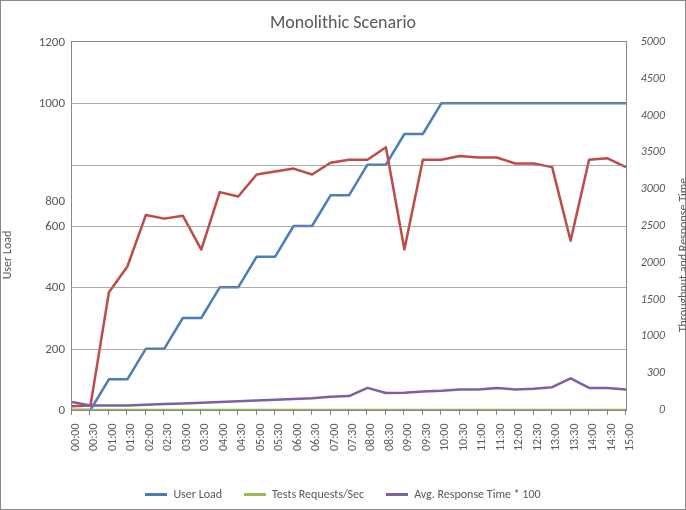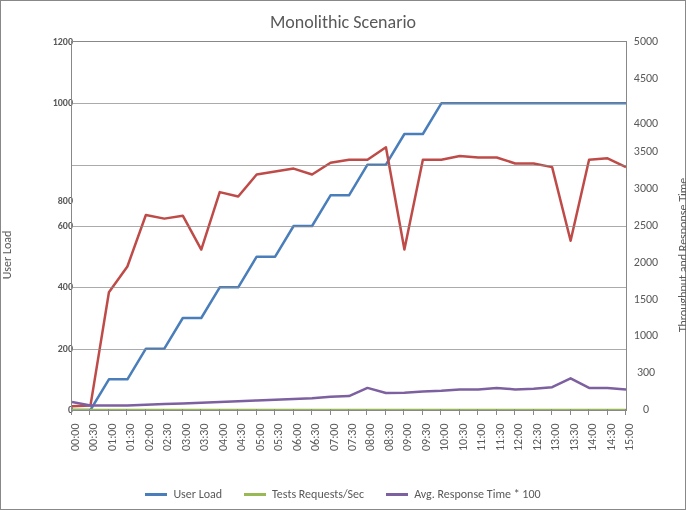--- a/index.html
+++ b/index.html
@@ -34,34 +34,34 @@
     box-sizing: border-box;
   }
   .hgrid {
     position: absolute;
     left: 0; right: 0;
     border-top: 1px solid #888;
     opacity: 0.7;
   }
   .y-left-label {
     position: absolute;
-    left: 32px;
+    left: 24px;
     width: 40px;
     text-align: right;
-    font-size: 10px;
+    font-size: 13px;
     transform: translateY(-50%);
-    font-weight: bold;
   }
   .y-right-label {
     position: absolute;
     right: 20px;
     width: 38px;
-    text-align: center;
+    text-align: right;
     font-size: 12px;
     transform: translateY(-50%);
+    font-style: italic;
   }
   .y-axis-title-left {
     position: absolute;
     left: 6px;
     top: 50%;
     font-size: 12px;
     transform: translate(-50%, -50%) rotate(-90deg);
     white-space: nowrap;
   }
   .y-axis-title-right {
@@ -130,21 +130,21 @@
     </div>
   <div id="y-right-labels">
       <div class="y-right-label" style="top: 408px;">0</div>
       <div class="y-right-label" style="top: 371.2px;">300</div>
       <div class="y-right-label" style="top: 334.4px;">1000</div>
       <div class="y-right-label" style="top: 297.6px;">1500</div>
       <div class="y-right-label" style="top: 260.8px;">2000</div>
       <div class="y-right-label" style="top: 224px;">2500</div>
       <div class="y-right-label" style="top: 187.2px;">3000</div>
       <div class="y-right-label" style="top: 150.4px;">3500</div>
-      <div class="y-right-label" style="top: 122px; margin-left: 42px;">4000</div>
+      <div class="y-right-label" style="top: 114px; margin-left: 42px;">4000</div>
       <div class="y-right-label" style="top: 76.8px;">4500</div>
       <div class="y-right-label" style="top: 40px;">5000</div>
     </div>
 
   <div class="plot-area">
     <svg class="lines" id="svg-lines" width="554" height="368">
         <polyline points="0.00,368.00 18.47,368.00 36.93,337.33 55.40,337.33 73.87,306.67 92.33,306.67 110.80,276.00 129.27,276.00 147.73,245.33 166.20,245.33 184.67,214.67 203.13,214.67 221.60,184.00 240.07,184.00 258.53,153.33 277.00,153.33 295.47,122.67 313.93,122.67 332.40,92.00 350.87,92.00 369.33,61.33 387.80,61.33 406.27,61.33 424.73,61.33 443.20,61.33 461.67,61.33 480.13,61.33 498.60,61.33 517.07,61.33 535.53,61.33 554.00,61.33" fill="none" stroke="#4A7EBB" stroke-width="2.5" stroke-linejoin="round"></polyline>
         <polyline points="0.00,364.32 18.47,363.58 36.93,250.24 55.40,224.48 73.87,172.96 92.33,176.64 110.80,173.70 129.27,207.55 147.73,150.14 166.20,154.56 184.67,132.48 203.13,129.54 221.60,126.59 240.07,132.48 258.53,120.70 277.00,117.76 295.47,117.76 313.93,105.25 332.40,207.55 350.87,117.76 369.33,117.76 387.80,114.08 406.27,115.55 424.73,115.55 443.20,121.44 461.67,121.44 480.13,125.12 498.60,198.72 517.07,117.76 535.53,116.29 554.00,125.12" fill="none" stroke="#BE4B48" stroke-width="2.5" stroke-linejoin="round"></polyline>
         <polyline points="0.00,368.00 18.47,368.00 36.93,368.00 55.40,368.00 73.87,368.00 92.33,368.00 110.80,368.00 129.27,368.00 147.73,368.00 166.20,368.00 184.67,368.00 203.13,368.00 221.60,368.00 240.07,368.00 258.53,368.00 277.00,368.00 295.47,368.00 313.93,368.00 332.40,368.00 350.87,368.00 369.33,368.00 387.80,368.00 406.27,368.00 424.73,368.00 443.20,368.00 461.67,368.00 480.13,368.00 498.60,368.00 517.07,368.00 535.53,368.00 554.00,368.00" fill="none" stroke="#98B954" stroke-width="2.5" stroke-linejoin="round"></polyline>
         <polyline points="0.00,359.90 18.47,363.58 36.93,363.58 55.40,363.58 73.87,362.85 92.33,362.11 110.80,361.38 129.27,360.64 147.73,359.90 166.20,359.17 184.67,358.43 203.13,357.70 221.60,356.96 240.07,356.22 258.53,354.75 277.00,354.02 295.47,345.92 313.93,351.07 332.40,350.70 350.87,349.60 369.33,348.86 387.80,347.39 406.27,347.39 424.73,345.92 443.20,347.39 461.67,346.66 480.13,345.18 498.60,336.35 517.07,345.92 535.53,345.92 554.00,347.39" fill="none" stroke="#7D60A0" stroke-width="2.5" stroke-linejoin="round"></polyline>

